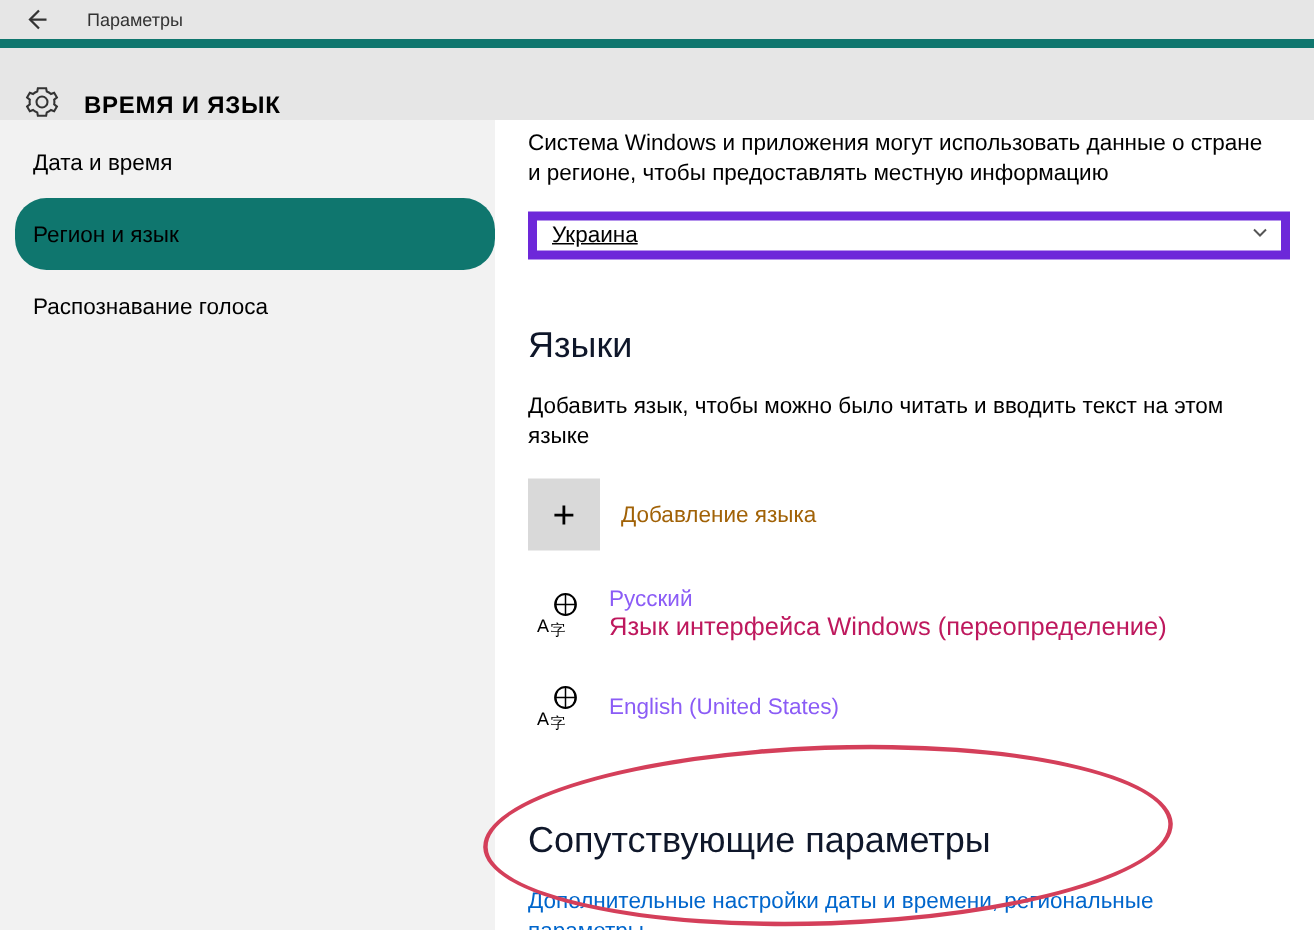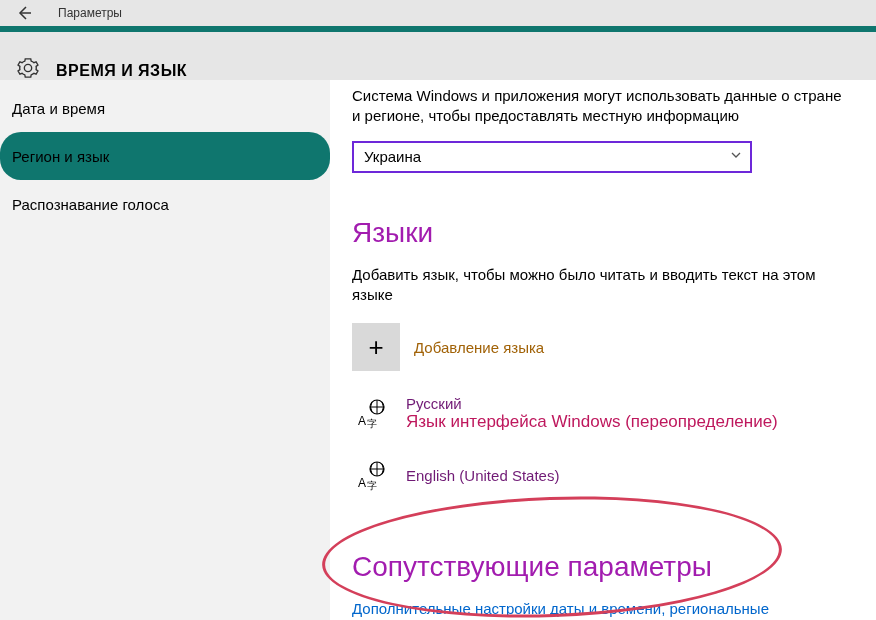--- a/index.html
+++ b/index.html
@@ -60,20 +60,21 @@
     color: #000;
   }
   .content {
     display: flex;
     height: calc(620px - 80px);
   }
   .sidebar {
     width: 330px;
     background: #f2f2f2;
     padding-top: 4px;
+    padding-left: 10px;
   }
   .sidebar-item {
     height: 48px;
     display: flex;
     align-items: center;
     padding: 0 12px;
     font-size: 15px;
     color: #000;
     cursor: pointer;
   }
@@ -87,39 +88,40 @@
     overflow: hidden;
     position: relative;
   }
   .desc-text {
     font-size: 15px;
     color: #000;
     line-height: 1.35;
     margin-bottom: 14px;
   }
   .dropdown {
-    width: 400px;
+    width: 508px;
     height: 32px;
-    border: 2px solid #6d28d9;
+    border: 6px solid #6d28d9;
     display: flex;
     align-items: center;
     justify-content: space-between;
     padding: 0 8px 0 10px;
     font-size: 15px;
     cursor: pointer;
     background: #fff;
+    text-decoration: underline;
   }
   .chevron {
     font-size: 12px;
     color: #555;
   }
   .section-heading {
-    font-size: 28px;
+    font-size: 24px;
     font-weight: 400;
-    color: #a21caf;
+    color: #0f172a;
     margin-top: 44px;
     margin-bottom: 16px;
   }
   .add-row {
     display: flex;
     align-items: center;
     gap: 14px;
     margin-top: 10px;
     cursor: pointer;
     width: fit-content;
@@ -153,21 +155,21 @@
     display: flex;
     align-items: center;
     justify-content: center;
   }
   .lang-info {
     display: flex;
     flex-direction: column;
   }
   .lang-name {
     font-size: 15px;
-    color: #701a75;
+    color: #8b5cf6;
   }
   .lang-sub {
     font-size: 17px;
     color: #be185d;
     text-align: right;
   }
   .link {
     color: #0066cc;
     font-size: 15px;
     cursor: pointer;

